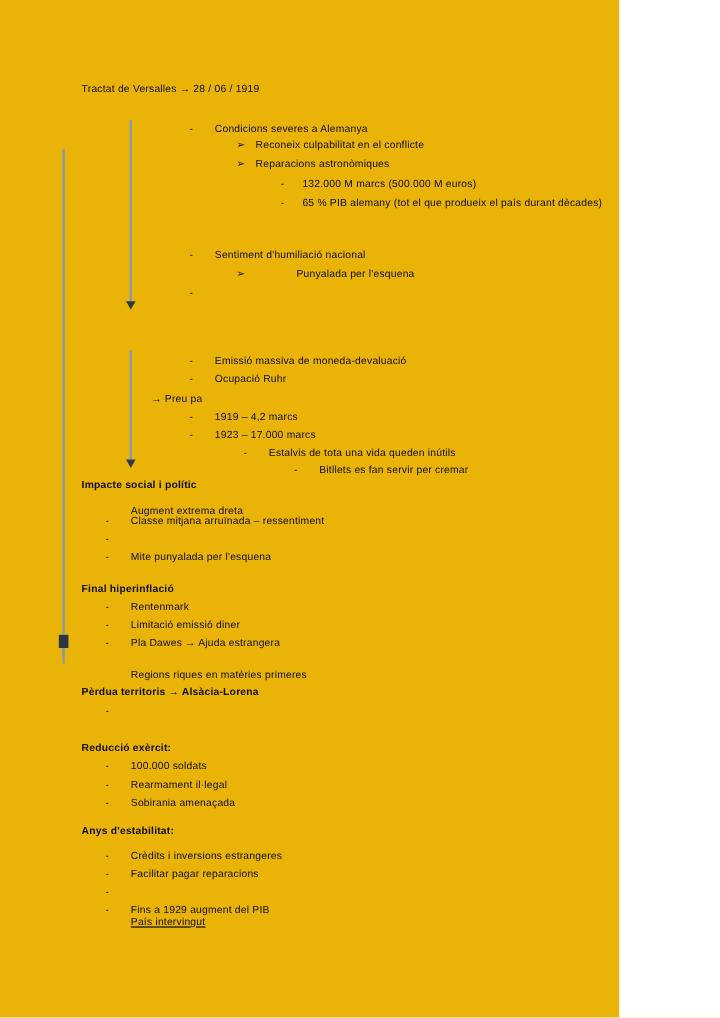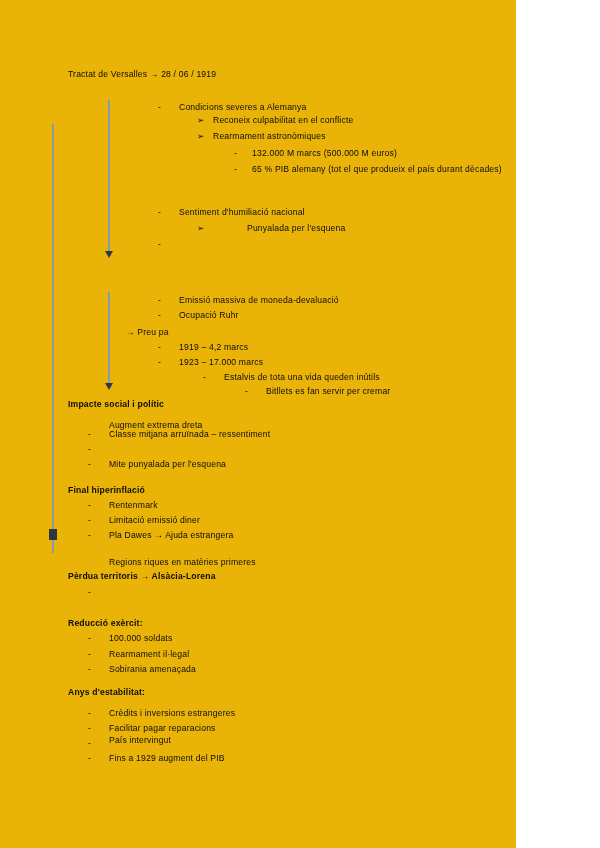--- a/index.html
+++ b/index.html
@@ -112,21 +112,21 @@
 
   <div class="line" style="left:68px; top:68px;">Tractat de Versalles → 28 / 06 / 1919</div>
 
   <div class="dash" style="left:158px; top:101px;">-</div>
   <div class="line" style="left:179px; top:101px;">Condicions severes a Alemanya</div>
 
   <div class="gbullet" style="left:197px; top:114px;">➢</div>
   <div class="line" style="left:213px; top:114px;">Reconeix culpabilitat en el conflicte</div>
 
   <div class="gbullet" style="left:197px; top:130px;">➢</div>
-  <div class="line" style="left:213px; top:130px;">Rearmament astronòmiques</div>
+  <div class="line" style="left:213px; top:130px;">Reparacions astronòmiques</div>
 
   <div class="dash" style="left:234px; top:147px;">-</div>
   <div class="line" style="left:252px; top:147px;">132.000 M marcs (500.000 M euros)</div>
 
   <div class="dash" style="left:234px; top:163px;">-</div>
   <div class="line wrap" style="left:252px; top:163px; width:288px;">65 % PIB alemany (tot el que produeix el país durant dècades)</div>
 
   <div class="dash" style="left:158px; top:206px;">-</div>
   <div class="line" style="left:179px; top:206px;">Sentiment d'humiliació nacional</div>
 
@@ -196,18 +196,18 @@
 
   <div class="line bold" style="left:68px; top:686px;">Anys d'estabilitat:</div>
 
   <div class="dash" style="left:88px; top:707px;">-</div>
   <div class="line" style="left:109px; top:707px;">Crèdits i inversions estrangeres</div>
 
   <div class="dash" style="left:88px; top:722px;">-</div>
   <div class="line" style="left:109px; top:722px;">Facilitar pagar reparacions</div>
 
   <div class="dash" style="left:88px; top:737px;">-</div>
-  <div class="line" style="left:109px; top:734px;">País intervingut</div>
+  <div class="line" style="left:109px; top:762px;text-decoration:underline;">País intervingut</div>
 
   <div class="dash" style="left:88px; top:752px;">-</div>
   <div class="line" style="left:109px; top:752px;">Fins a 1929 augment del PIB</div>
 
 </div>
 
 </body></html>

